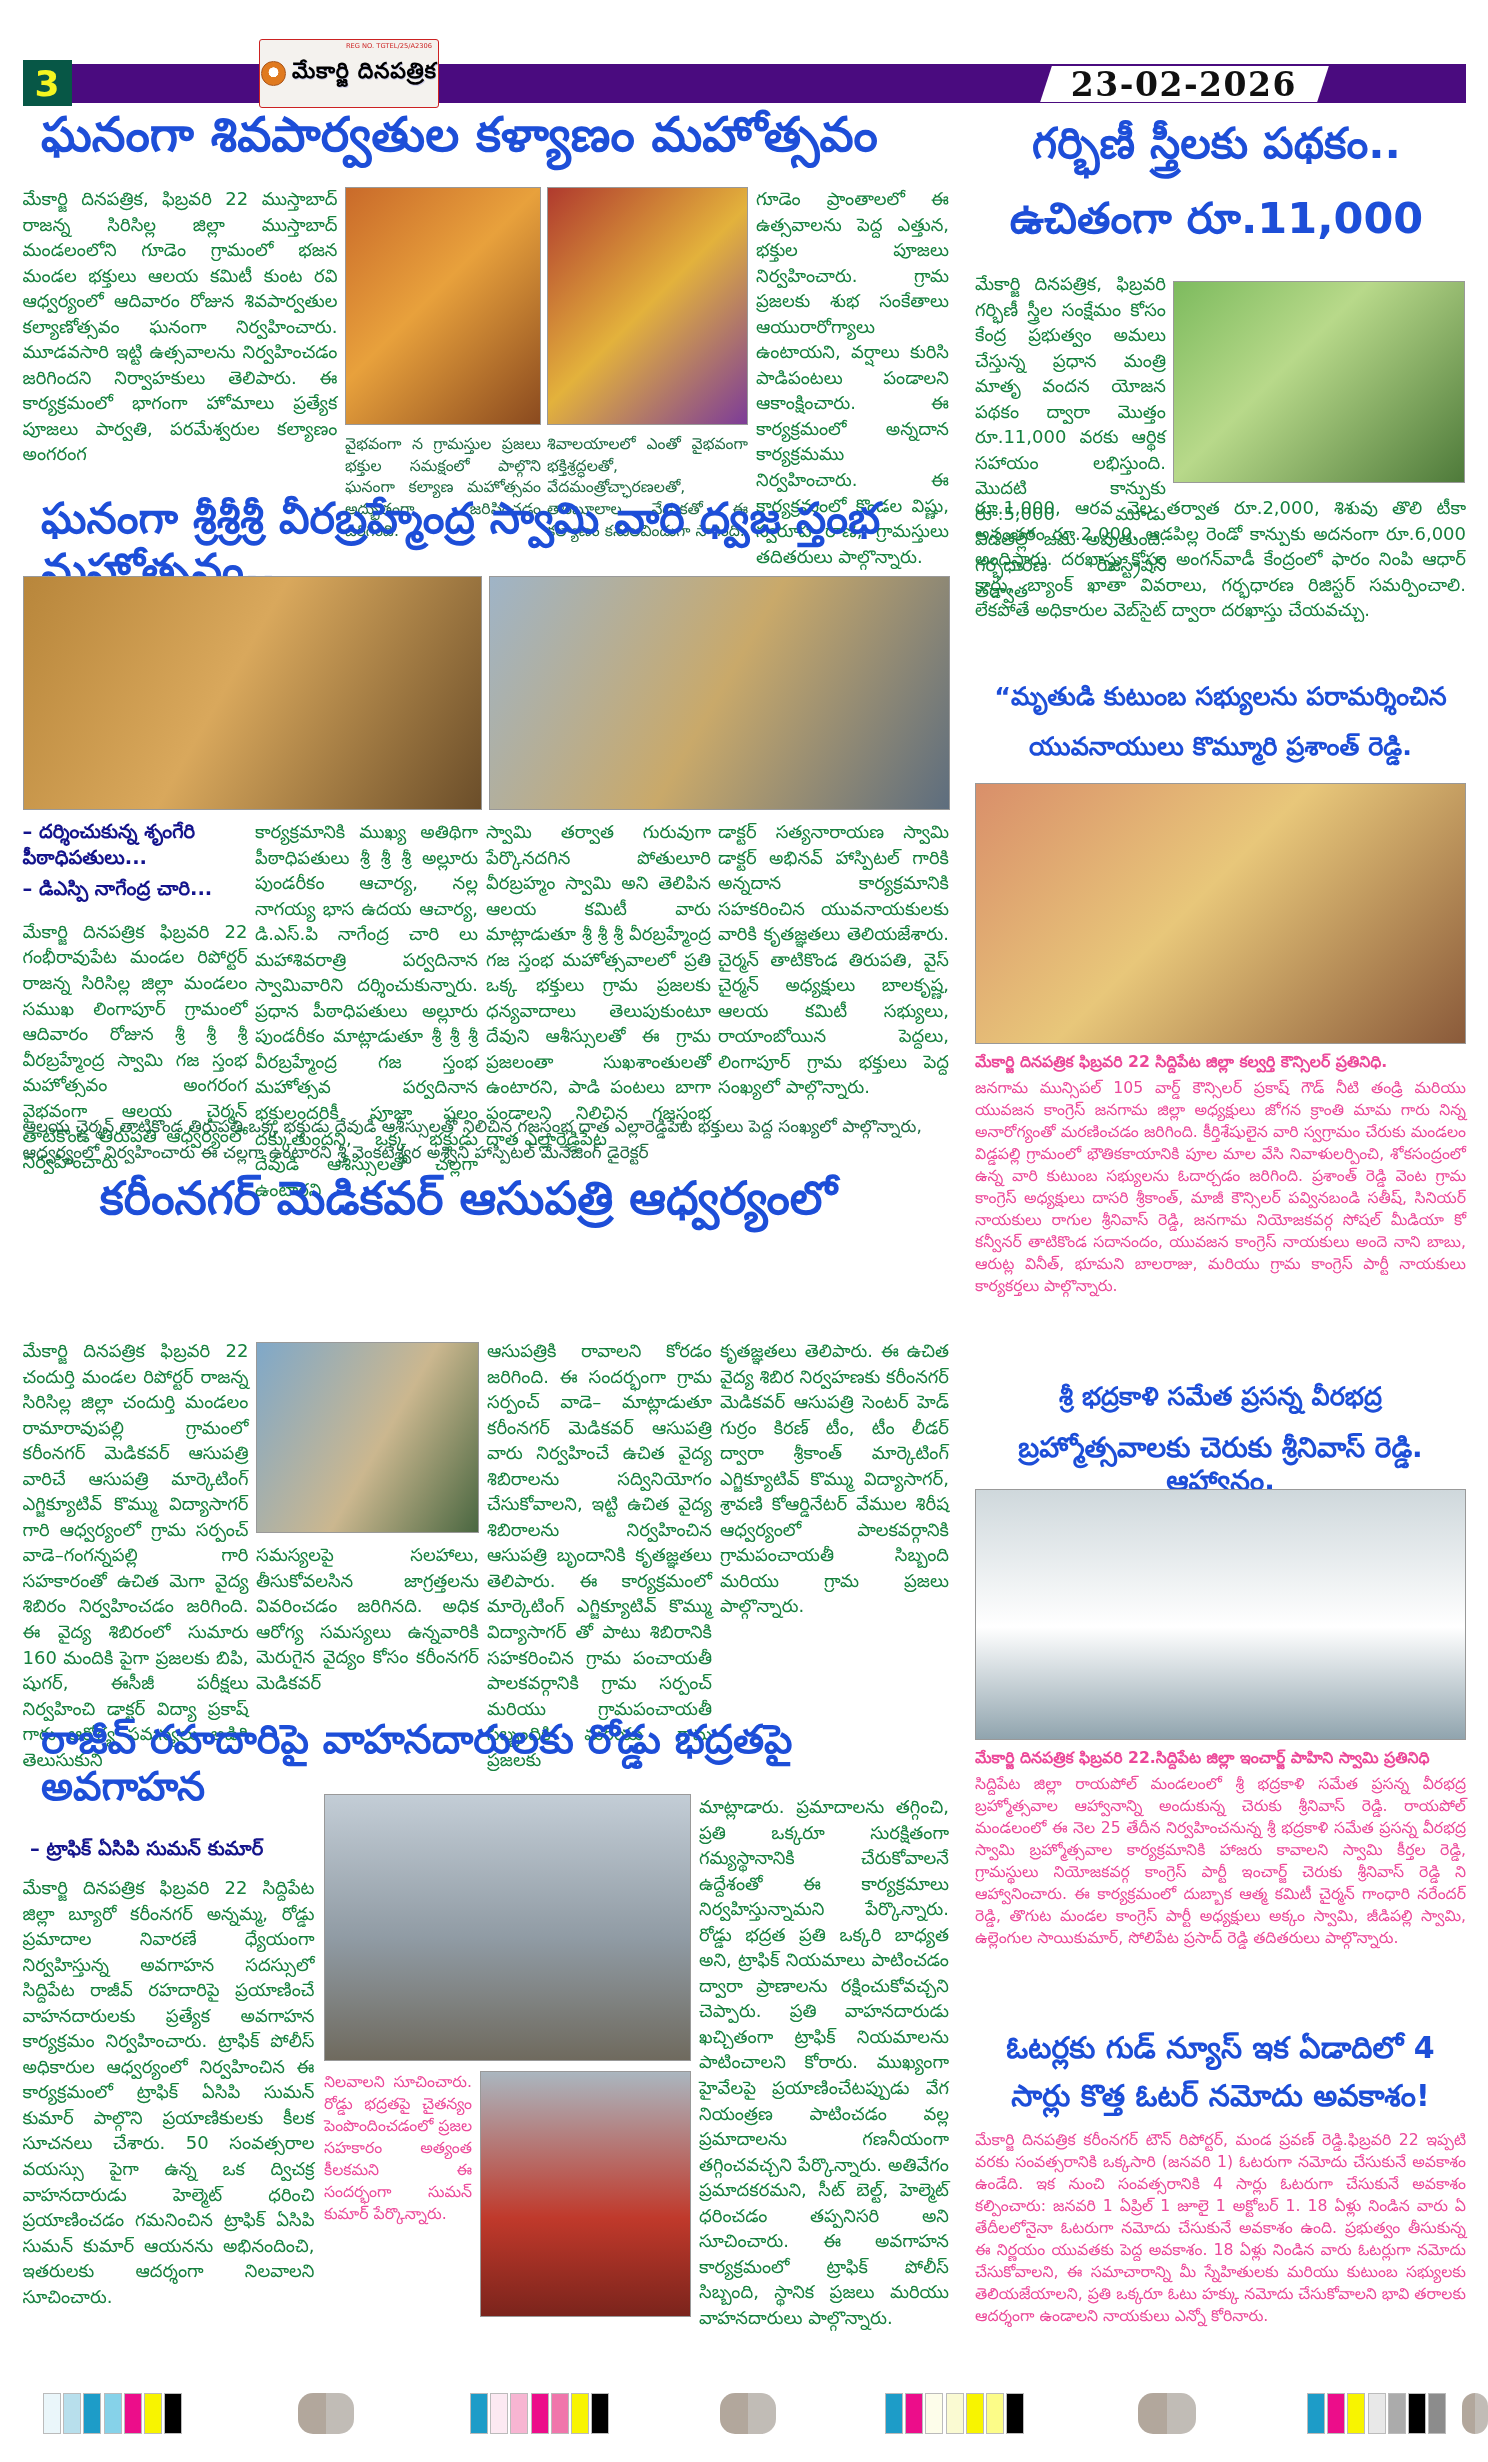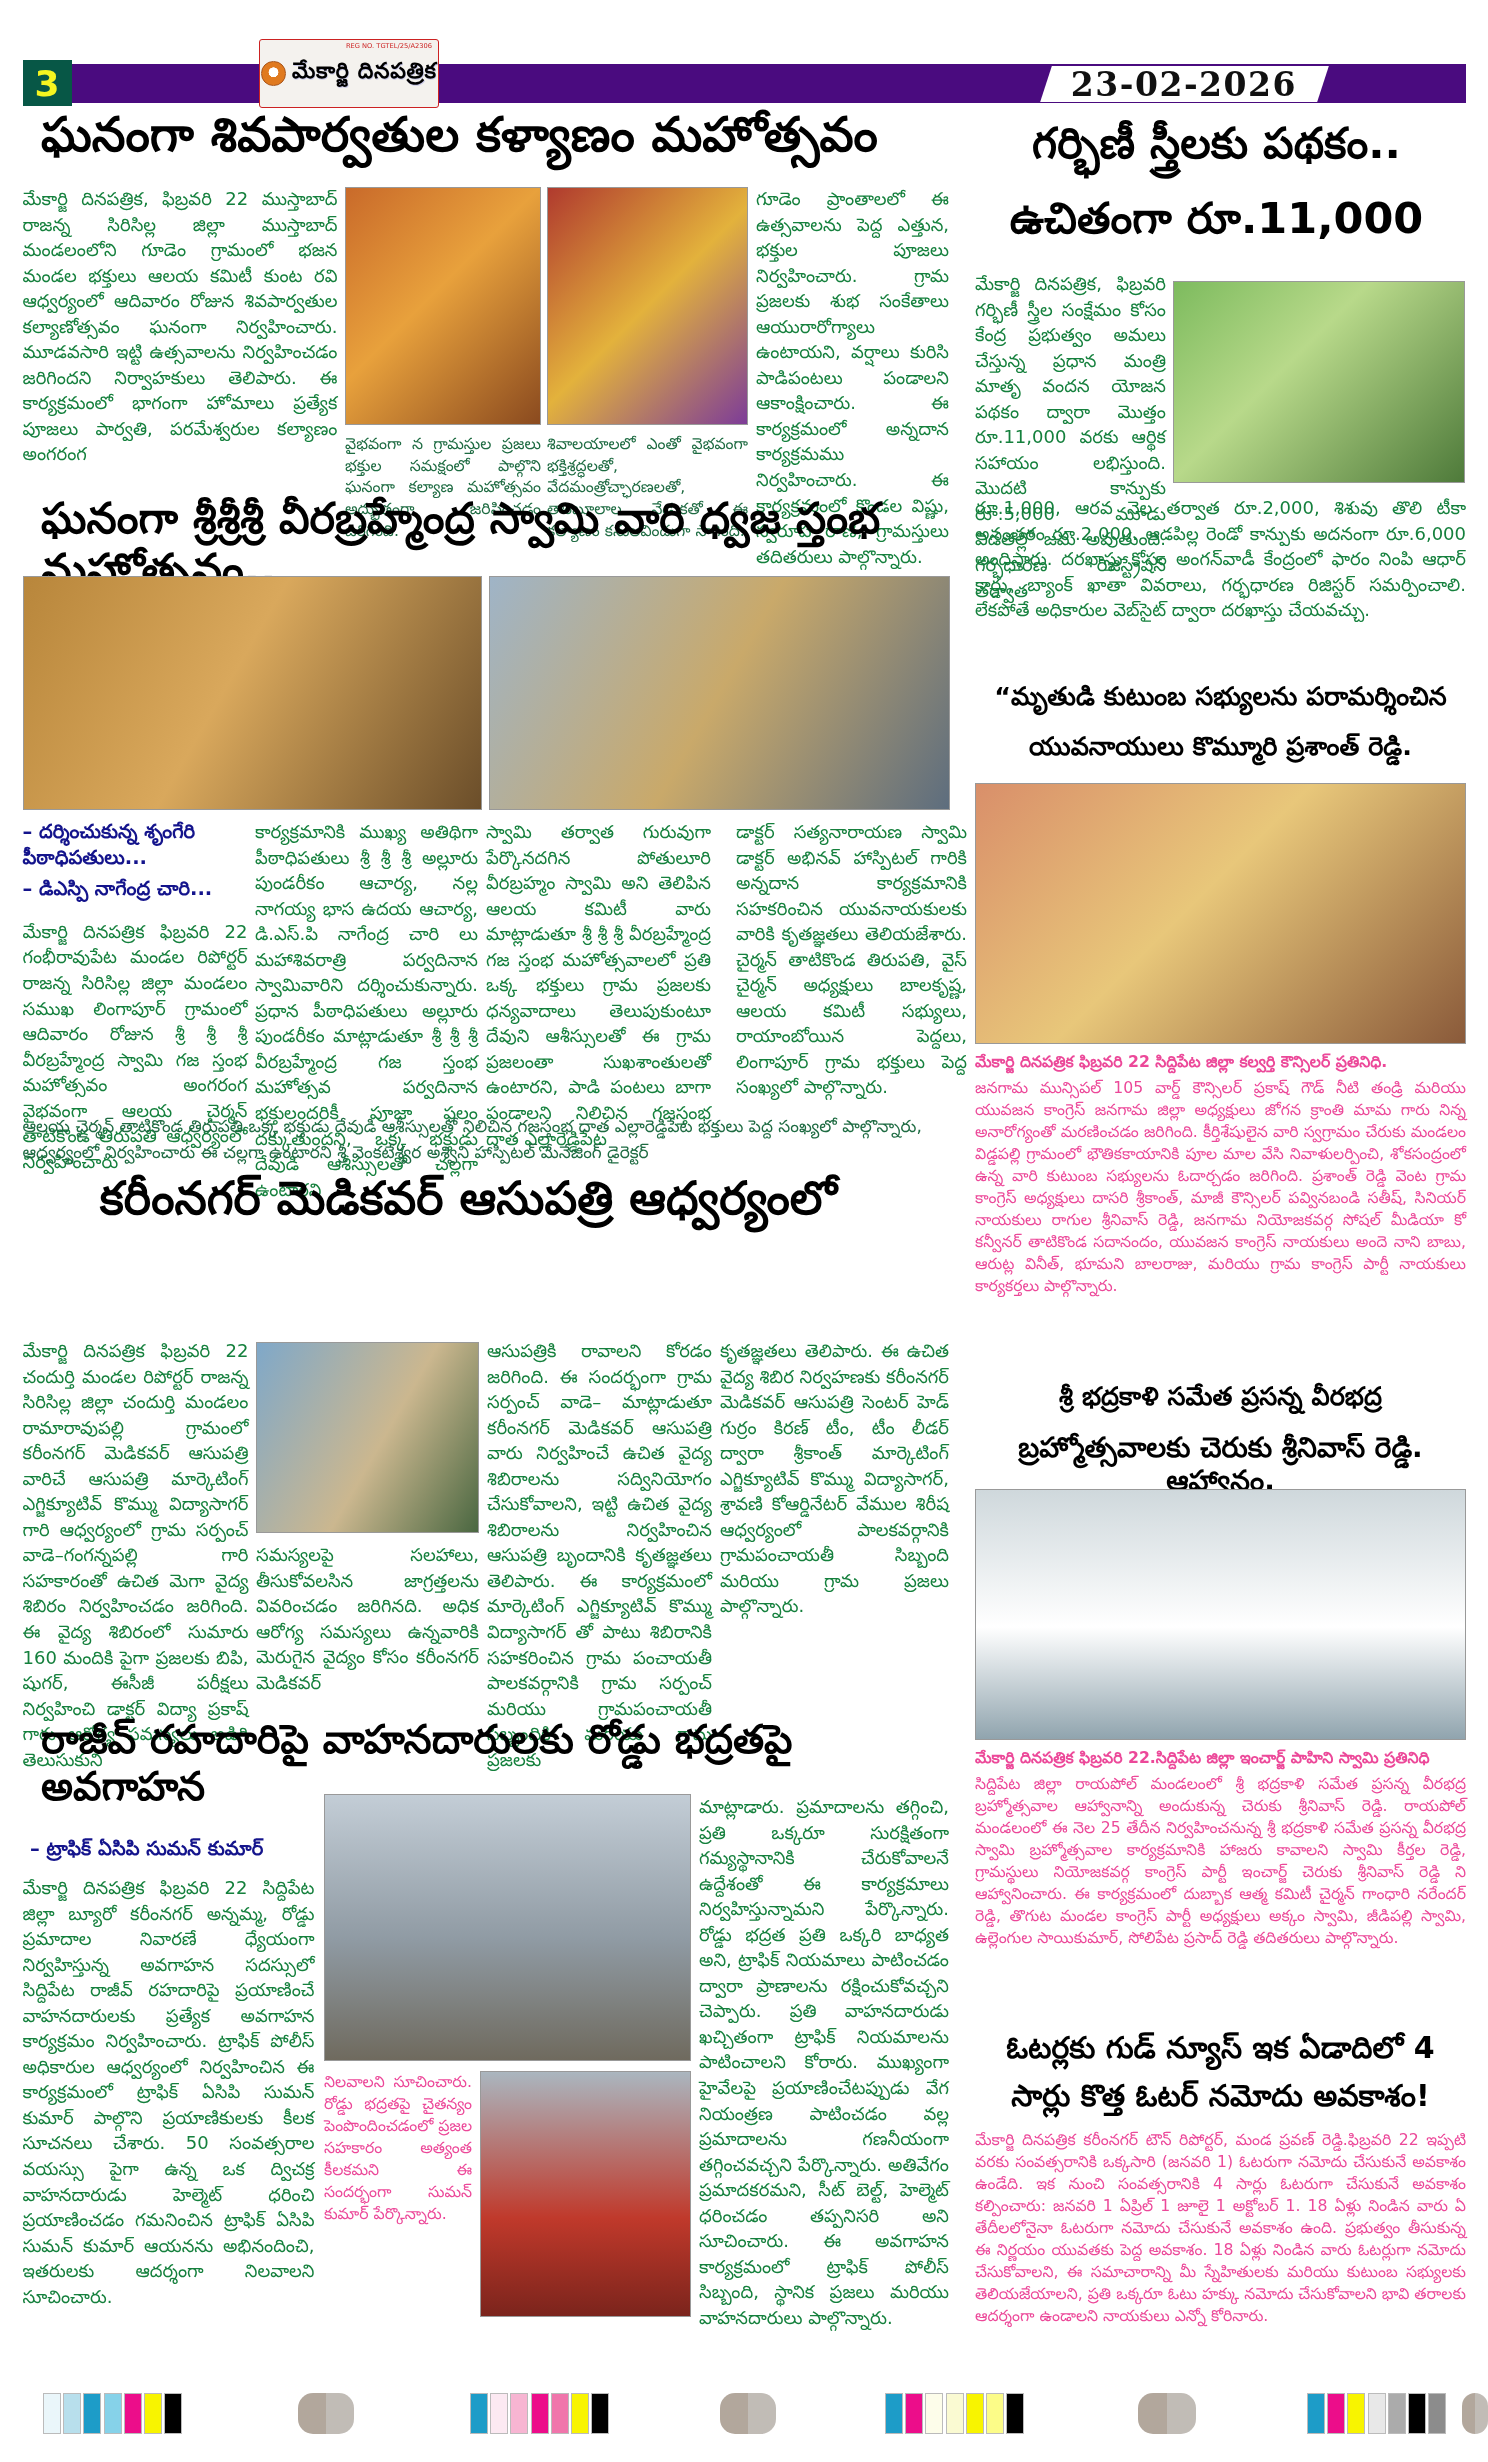--- a/index.html
+++ b/index.html
@@ -10,21 +10,21 @@
   .topbar{background:#4a0b7f;}
   .pagenum-box{background:#075746;display:flex;align-items:center;justify-content:center;}
   .pagenum{color:#f5f520;font-size:36px;font-weight:bold;}
   .logo-box{background:#f4f2ee;border:1.5px solid #cc2222;border-radius:3px;display:flex;align-items:center;justify-content:center;gap:6px;}
   .logo-text{color:#000000;font-weight:bold;font-size:22px;letter-spacing:0.7px;text-shadow:0.7px 0.7px 0 #c9c9e8;}
   .logo-reg{position:absolute;top:2.2px;right:6px;color:#cc2222;font-size:6.7px;}
   .logo-emblem{width:22.5px;height:22.5px;border-radius:50%;background:radial-gradient(circle at 50% 45%,#fff 0 28%,#e07a1f 30% 100%);border:0.7px solid #a8551a;}
   .date-strip{background:#ffffff;transform:skewX(-18deg);display:flex;align-items:center;justify-content:center;}
   .date-text{transform:skewX(18deg);font-family:"DejaVu Serif","Liberation Serif",serif;font-weight:bold;font-size:33px;color:#111;letter-spacing:1.5px;}
   
-  .hl{color:#000000;font-weight:bold;line-height:1.18;}
+  .hl{color:#1d4ed8;font-weight:bold;line-height:1.18;}
   .hl-center{text-align:center;}
   
   .body-green{color:#15803d;font-size:18px;line-height:1.42;text-align:justify;}
   .body-green-sm{color:#ec4899;font-size:15.7px;line-height:1.4;text-align:justify;}
   .caption-green{color:#1e6b42;font-size:15.7px;line-height:1.38;text-align:justify;}
   .byline-blue{color:#14148c;font-size:19.5px;font-weight:bold;line-height:1.35;}
   .tail-line{color:#1e6b42;font-size:17px;line-height:1.55;white-space:nowrap;overflow:hidden;}
   
   .photo{border:0.7px solid #999;box-sizing:border-box;}
   
@@ -67,21 +67,21 @@
   <div class="abs photo" style="left:22.5px;top:576px;width:459px;height:234px;background:linear-gradient(120deg,#b8863b 0%,#d9a85c 45%,#6b4e2a 100%);"></div>
   <div class="abs photo" style="left:489px;top:576px;width:461px;height:234px;background:linear-gradient(120deg,#9fb4c7 0%,#c9a96a 50%,#5d6d7e 100%);"></div>
 
   <div class="abs" style="left:22.5px;top:819px;width:225px;height:291px;">
     <div class="byline-blue">– దర్శించుకున్న  శృంగేరి పీఠాధిపతులు...</div>
     <div class="byline-blue" style="margin-top:4.5px;">– డిఎస్పి నాగేంద్ర చారి...</div>
     <div class="body-green" style="margin-top:16.5px;">మేకార్జి దినపత్రిక ఫిబ్రవరి 22 గంభీరావుపేట మండల రిపోర్టర్ రాజన్న సిరిసిల్ల జిల్లా మండలం సముఖ లింగాపూర్ గ్రామంలో ఆదివారం రోజున శ్రీ శ్రీ శ్రీ వీరబ్రహ్మేంద్ర స్వామి గజ స్తంభ మహోత్సవం అంగరంగ వైభవంగా ఆలయ చైర్మన్ తాటికొండ తిరుపతి ఆధ్వర్యంలో నిర్వహించారు</div>
   </div>
   <div class="abs body-green" style="left:255px;top:819px;width:223px;height:291px;">కార్యక్రమానికి ముఖ్య అతిథిగా పీఠాధిపతులు శ్రీ శ్రీ శ్రీ అల్లూరు పుండరీకం ఆచార్య, నల్ల నాగయ్య భాస ఉదయ ఆచార్య, డి.ఎస్.పి నాగేంద్ర చారి లు మహాశివరాత్రి పర్వదినాన స్వామివారిని దర్శించుకున్నారు. ప్రధాన పీఠాధిపతులు అల్లూరు పుండరీకం మాట్లాడుతూ శ్రీ శ్రీ శ్రీ వీరబ్రహ్మేంద్ర గజ స్తంభ మహోత్సవ పర్వదినాన భక్తులందరికీ పూజా ఫలం దక్కుతుందని, ఒక్క భక్తుడు దేవుడి ఆశీస్సులతో చల్లగా ఉంటారని</div>
   <div class="abs body-green" style="left:486px;top:819px;width:225px;height:291px;">స్వామి తర్వాత గురువుగా పేర్కొనదగిన పోతులూరి వీరబ్రహ్మం స్వామి అని తెలిపిన ఆలయ కమిటీ వారు మాట్లాడుతూ శ్రీ శ్రీ శ్రీ వీరబ్రహ్మేంద్ర గజ స్తంభ మహోత్సవాలలో ప్రతి ఒక్క భక్తులు గ్రామ ప్రజలకు ధన్యవాదాలు తెలుపుకుంటూ దేవుని ఆశీస్సులతో ఈ గ్రామ ప్రజలంతా సుఖశాంతులతో ఉంటారని, పాడి పంటలు బాగా పండాలని నిలిచిన గజస్తంభ దాత ఎల్లారెడ్డిపేట</div>
-  <div class="abs body-green" style="left:736px;top:819px;width:231px;height:291px;">డాక్టర్ సత్యనారాయణ స్వామి డాక్టర్ అభినవ్ హాస్పిటల్ గారికి అన్నదాన కార్యక్రమానికి సహకరించిన యువనాయకులకు వారికి కృతజ్ఞతలు తెలియజేశారు. చైర్మన్ తాటికొండ తిరుపతి, వైస్ చైర్మన్ అధ్యక్షులు బాలకృష్ణ, ఆలయ కమిటీ సభ్యులు, రాయాంబోయిన పెద్దలు, లింగాపూర్ గ్రామ భక్తులు పెద్ద సంఖ్యలో పాల్గొన్నారు.</div>
+  <div class="abs body-green" style="left:718px;top:819px;width:231px;height:291px;">డాక్టర్ సత్యనారాయణ స్వామి డాక్టర్ అభినవ్ హాస్పిటల్ గారికి అన్నదాన కార్యక్రమానికి సహకరించిన యువనాయకులకు వారికి కృతజ్ఞతలు తెలియజేశారు. చైర్మన్ తాటికొండ తిరుపతి, వైస్ చైర్మన్ అధ్యక్షులు బాలకృష్ణ, ఆలయ కమిటీ సభ్యులు, రాయాంబోయిన పెద్దలు, లింగాపూర్ గ్రామ భక్తులు పెద్ద సంఖ్యలో పాల్గొన్నారు.</div>
 
   <div class="abs" style="left:22.5px;top:1113px;width:927px;height:55px;">
     <div class="tail-line">ఆలయ చైర్మన్ తాటికొండ తిరుపతి      ఒక్క భక్తుడు      దేవుడి ఆశీస్సులతో      నిలిచిన గజస్తంభ దాత ఎల్లారెడ్డిపేట      భక్తులు పెద్ద సంఖ్యలో పాల్గొన్నారు,</div>
     <div class="tail-line">ఆధ్వర్యంలో నిర్వహించారు      ఈ      చల్లగా ఉంటారని      శ్రీ వెంకటేశ్వర      అశ్విని హాస్పిటల్ మేనేజింగ్ డైరెక్టర్</div>
   </div>
 
   <div class="abs hl hl-center" style="left:45px;top:1171px;width:847px;height:75px;font-size:46px;">కరీంనగర్ మెడికవర్ ఆసుపత్రి ఆధ్వర్యంలో</div>
 
   <div class="abs body-green" style="left:22.5px;top:1338px;width:226px;height:366px;">మేకార్జి దినపత్రిక ఫిబ్రవరి 22 చందుర్తి మండల రిపోర్టర్ రాజన్న సిరిసిల్ల జిల్లా చందుర్తి మండలం రామారావుపల్లి గ్రామంలో కరీంనగర్ మెడికవర్ ఆసుపత్రి వారిచే ఆసుపత్రి మార్కెటింగ్ ఎగ్జిక్యూటివ్ కొమ్ము విద్యాసాగర్ గారి ఆధ్వర్యంలో గ్రామ సర్పంచ్ వాడె–గంగన్నపల్లి గారి సహకారంతో ఉచిత మెగా వైద్య శిబిరం నిర్వహించడం జరిగింది. ఈ వైద్య శిబిరంలో సుమారు 160 మందికి పైగా ప్రజలకు బిపి, షుగర్, ఈసీజీ పరీక్షలు నిర్వహించి డాక్టర్ విద్యా ప్రకాష్ గారు ఆరోగ్య సమస్యలు అడిగి తెలుసుకుని</div>
 

